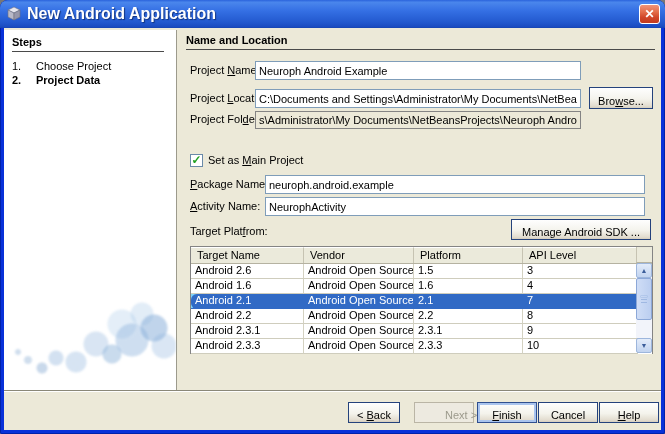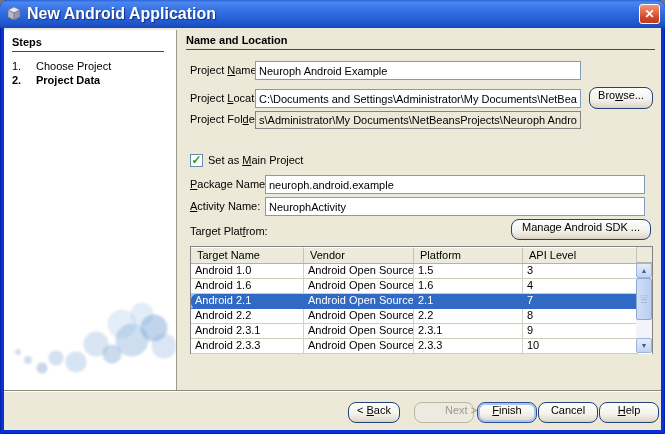--- a/index.html
+++ b/index.html
@@ -46,24 +46,24 @@
 
   
   .main-header{position:absolute;left:182px;top:6px;font-size:11px;font-weight:bold;color:#000;}
   .main-rule{position:absolute;left:182px;right:6px;top:21px;height:0;border-top:1px solid #4A4A4A;}
 
   .flabel{position:absolute;font-size:11px;color:#000;white-space:nowrap;}
   .tfield{position:absolute;box-sizing:border-box;border:1px solid #7F9DB9;background:#fff;
     font-family:"Liberation Sans", sans-serif;font-size:11px;color:#000;padding:1px 3px;}
   .tfield.readonly{background:#ECE9D8;border-color:#848484;}
 
-  .xp-btn{position:absolute;box-sizing:border-box;border:1px solid #24427C;border-radius:8px;
+  .xp-btn{position:absolute;box-sizing:border-box;border:1px solid #24427C;border-radius:0;
     background:linear-gradient(180deg,#FEFEFE 0%,#F4F3EC 55%,#E2DCCF 90%,#D5CDBD 100%);
     font-family:"Liberation Sans", sans-serif;font-size:11px;color:#000;text-align:center;cursor:pointer;
-    display:flex;align-items:flex-start;justify-content:center;white-space:nowrap;}
+    display:flex;align-items:flex-end;justify-content:center;white-space:nowrap;}
   .xp-btn.disabled{color:#9C9A8C;border-color:#BAB5A5;background:#EDEAE0;cursor:default;padding-left:40px;}
   .xp-btn.focused{box-shadow:inset 0 0 0 2px #A9C4EE;border-color:#2F4F8F;}
 
   .checkbox{position:absolute;left:186px;top:126px;width:13px;height:13px;background:#fff;
     border:1px solid #6A8AA8;box-sizing:border-box;text-align:center;cursor:pointer;}
   .checkbox .check{color:#21A121;font-size:12px;font-weight:bold;line-height:11px;display:block;}
 
   
   .tbl{position:absolute;left:186px;top:218px;width:463px;height:108px;border:1px solid #848484;
     box-sizing:border-box;background:#7dd3fc;}
@@ -159,21 +159,21 @@
         </button>
 
       <div class="tbl">
         <div class="tbl-head">
           <div class="hc c0">Target Name</div>
           <div class="hc c1">Vendor</div>
           <div class="hc c2">Platform</div>
           <div class="hc c3">API Level</div>
         </div>
         <div class="tbl-row">
-          <div class="tc c0">Android 1.0</div>
+          <div class="tc c0">Android 2.6</div>
           <div class="tc c1">Android Open Source P...</div>
           <div class="tc c2">1.5</div>
           <div class="tc c3">3</div>
         </div>
         <div class="tbl-row">
           <div class="tc c0">Android 1.6</div>
           <div class="tc c1">Android Open Source P...</div>
           <div class="tc c2">1.6</div>
           <div class="tc c3">4</div>
         </div>

